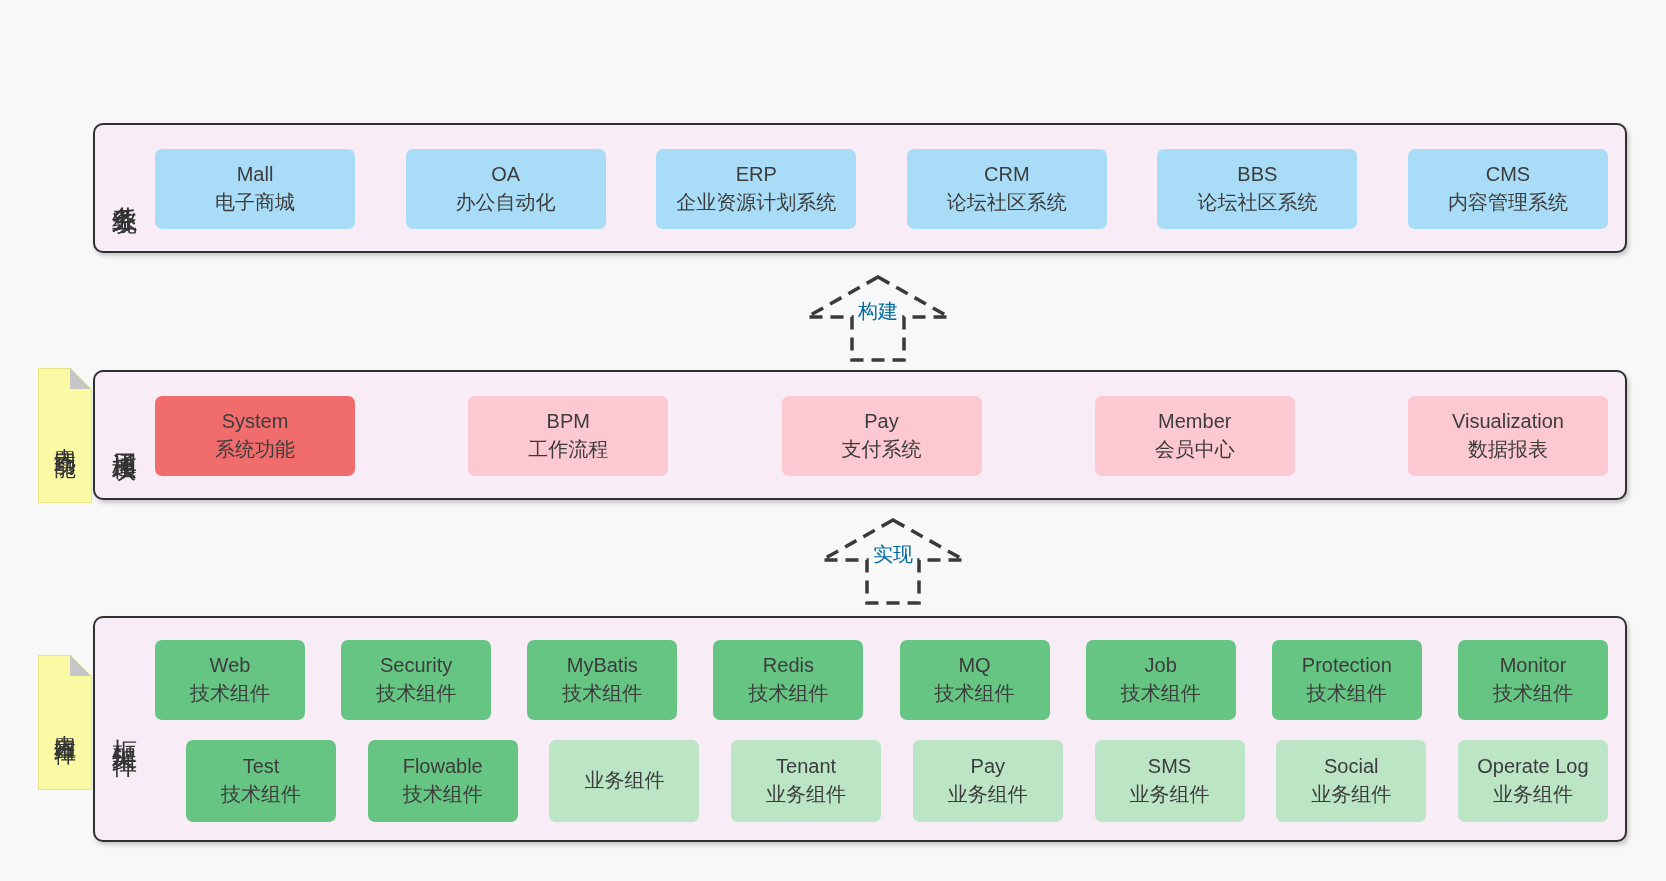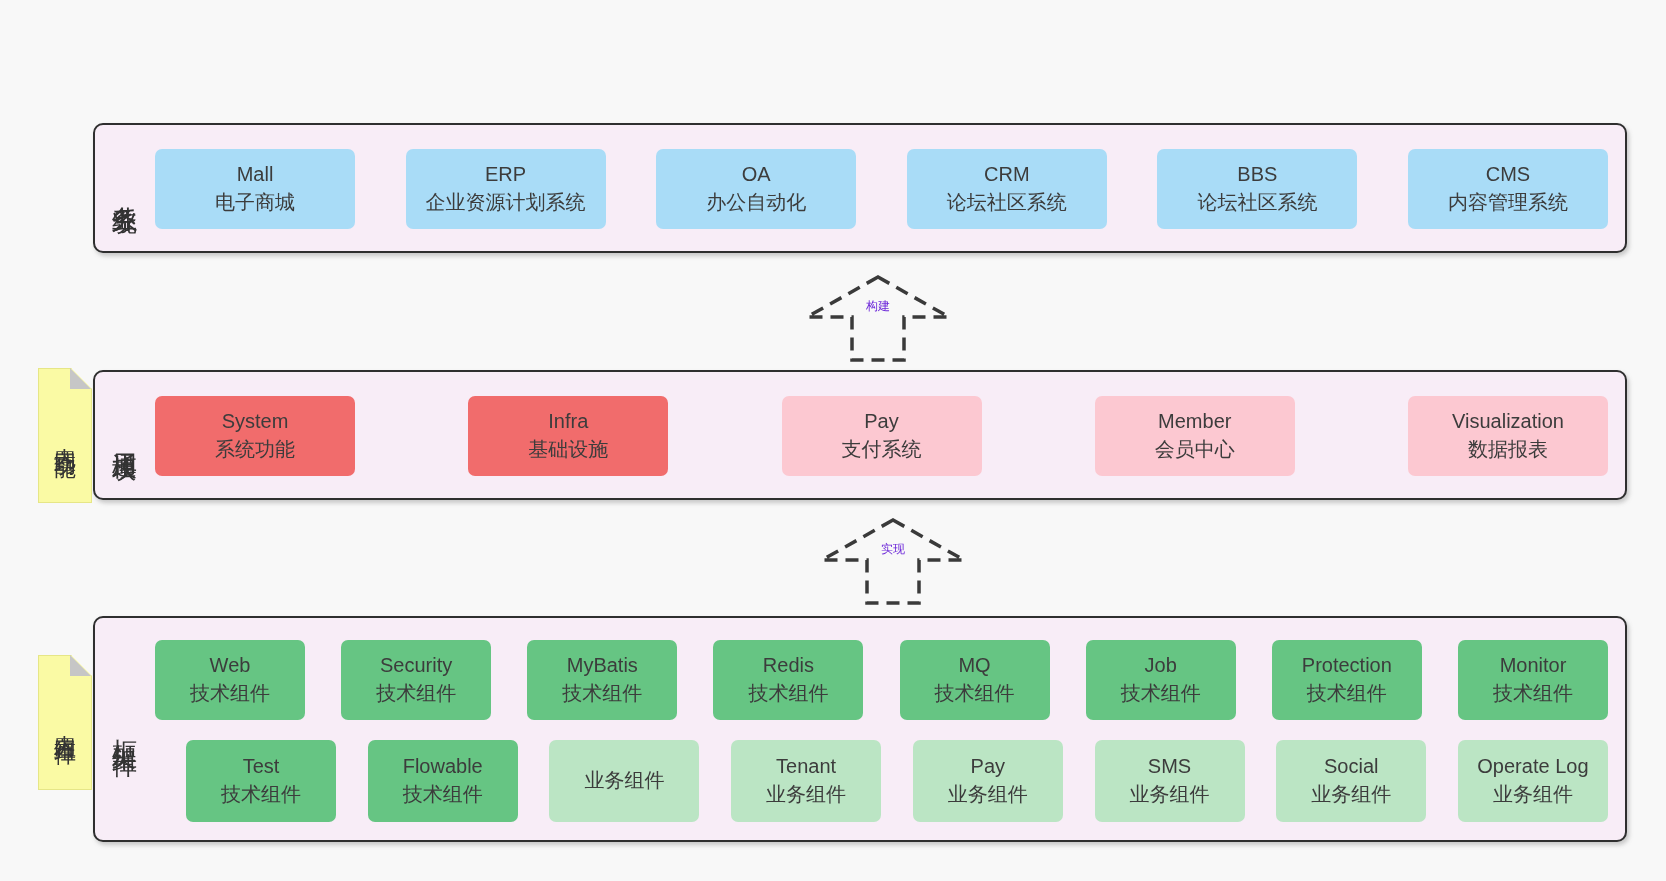--- a/index.html
+++ b/index.html
@@ -48,41 +48,41 @@
         clip-path:polygon(0 0,100% 100%,0 100%);background:#c6c6c6;}
   .fold-2{left:70px;top:368px;}
   .fold-3{left:70px;top:655px;}
 
   
   .arrow{position:absolute;width:160px;height:92px;}
   .arrow-1{left:798px;top:272px;}
   .arrow-2{left:813px;top:515px;}
   .arrow svg{position:absolute;left:0;top:0;}
   .arrow-label{position:absolute;left:50%;top:26px;transform:translateX(-50%);
-               background:#f8f8f8;padding:0 3px;font-size:12px;color:#6d28d9;white-space:nowrap;}
+               background:#f8f8f8;padding:0 3px;font-size:20px;color:#0369a1;white-space:nowrap;}
 </style>
 </head>
 <body>
 
 <div class="canvas">
 
   <div class="band band-1">
     <div class="v-label">业务系统</div>
     <div class="box-row">
       <div class="box w200 b-blue">
         <span>Mall</span>
         <span>电子商城</span>
       </div>
       <div class="box w200 b-blue">
+        <span>OA</span>
+        <span>办公自动化</span>
+      </div>
+      <div class="box w200 b-blue">
         <span>ERP</span>
         <span>企业资源计划系统</span>
-      </div>
-      <div class="box w200 b-blue">
-        <span>OA</span>
-        <span>办公自动化</span>
       </div>
       <div class="box w200 b-blue">
         <span>CRM</span>
         <span>论坛社区系统</span>
       </div>
       <div class="box w200 b-blue">
         <span>BBS</span>
         <span>论坛社区系统</span>
       </div>
       <div class="box w200 b-blue">
@@ -104,23 +104,23 @@
   </div>
   <div class="fold fold-2"></div>
 
   <div class="band band-2">
     <div class="v-label">通用模块</div>
     <div class="box-row">
       <div class="box w200 b-red">
         <span>System</span>
         <span>系统功能</span>
       </div>
-      <div class="box w200 b-red">
-        <span>Infra</span>
-        <span>基础设施</span>
+      <div class="box w200 b-pink">
+        <span>BPM</span>
+        <span>工作流程</span>
       </div>
       <div class="box w200 b-pink">
         <span>Pay</span>
         <span>支付系统</span>
       </div>
       <div class="box w200 b-pink">
         <span>Member</span>
         <span>会员中心</span>
       </div>
       <div class="box w200 b-pink">

